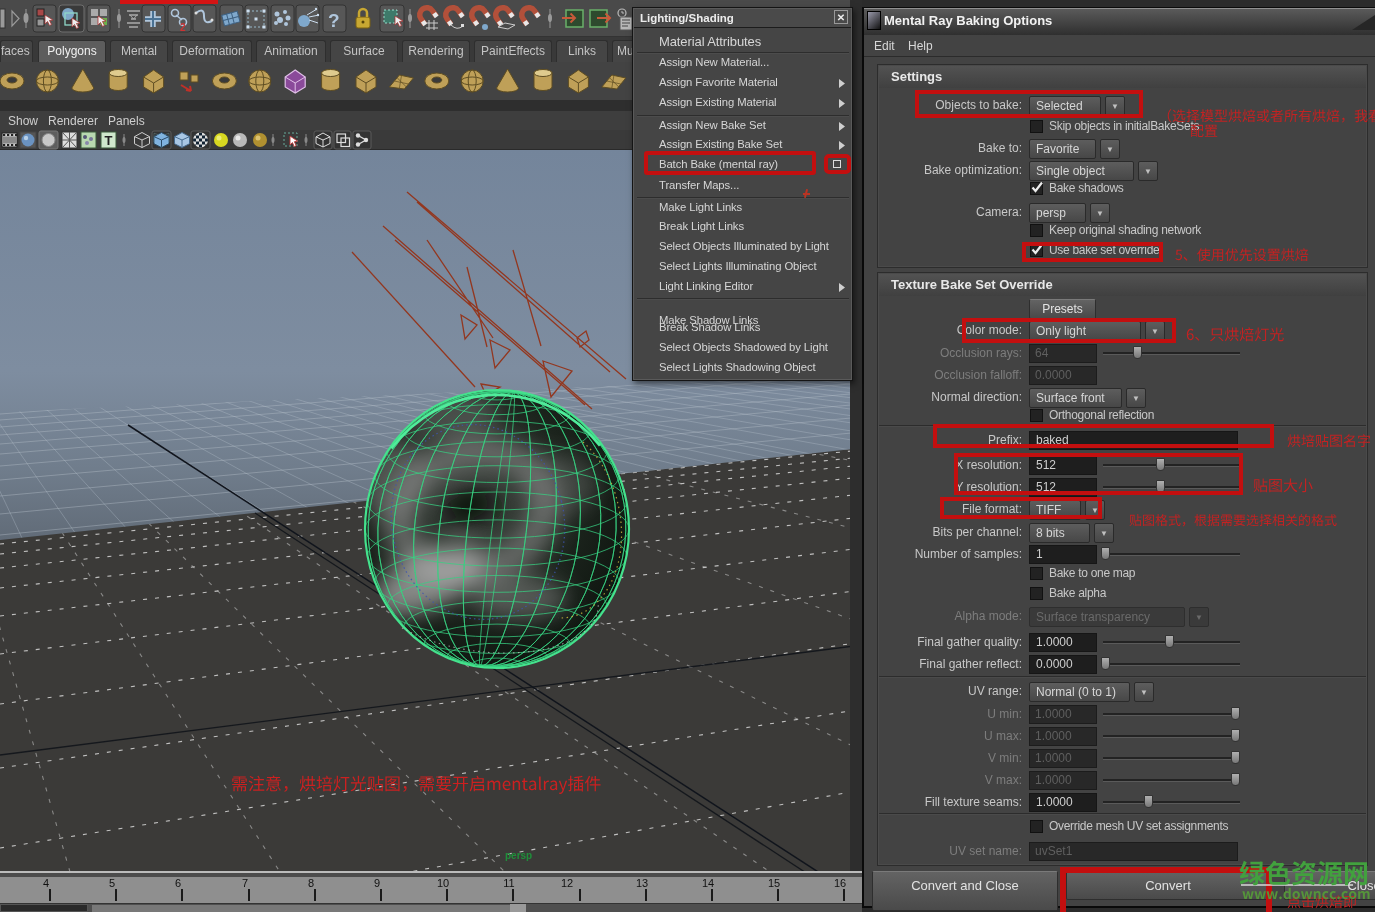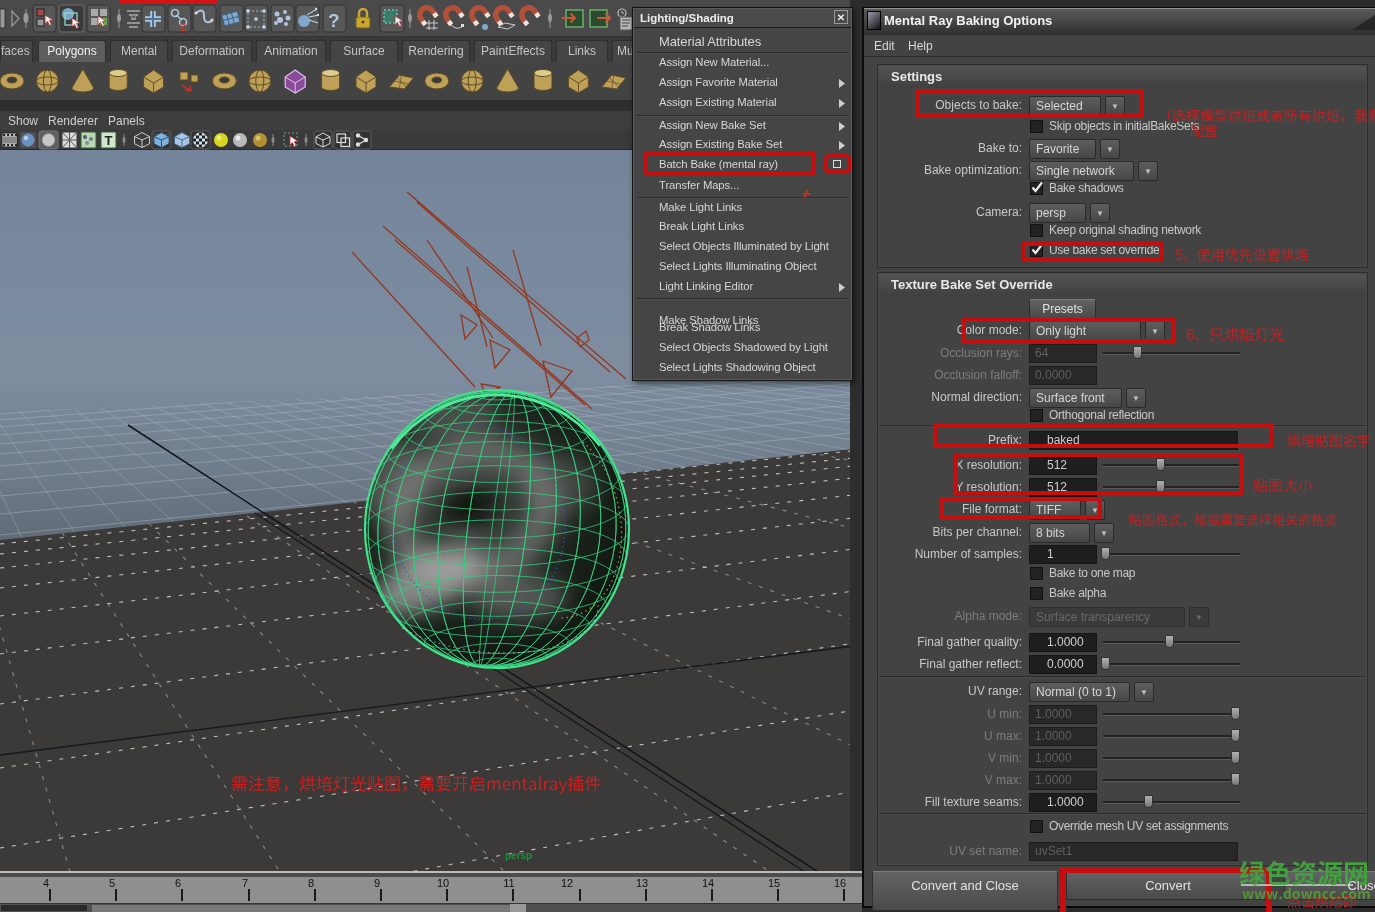--- a/index.html
+++ b/index.html
@@ -1,18 +1,18 @@
 <!DOCTYPE html>
 <html><head><meta charset="utf-8"><style>
 *{margin:0;padding:0;box-sizing:border-box;font-family:"Liberation Sans",sans-serif;}
 html,body{width:1375px;height:912px;overflow:hidden;background:#2b2b2b;}
 .abs{position:absolute;}
 .lbl{position:absolute;color:#c8c8c8;font-size:12px;text-align:right;white-space:nowrap;}
 .dlbl{position:absolute;color:#7d7d7d;font-size:12px;text-align:right;white-space:nowrap;}
-.fld{position:absolute;background:#1e1e1e;border:1px solid #161616;color:#cfcfcf;font-size:12px;padding-left:17px;line-height:17px;height:19px;}
+.fld{position:absolute;background:#1e1e1e;border:1px solid #161616;color:#cfcfcf;font-size:12px;padding-left:6px;line-height:17px;height:19px;}
 .dfld{position:absolute;background:#282828;border:1px solid #1c1c1c;color:#5f5f5f;font-size:12px;padding-left:5px;line-height:17px;height:19px;}
 .dd{position:absolute;height:20px;background:linear-gradient(#5d5d5d,#474747);border:1px solid #2a2a2a;border-radius:2px;color:#d6d6d6;font-size:12px;line-height:18px;padding-left:6px;white-space:nowrap;}
 .dda{position:absolute;height:20px;width:20px;background:linear-gradient(#5d5d5d,#474747);border:1px solid #2a2a2a;border-radius:2px;color:#c0c0c0;font-size:8px;text-align:center;line-height:19px;}
 .ddd{position:absolute;height:20px;background:#3a3a3a;border:1px solid #2e2e2e;border-radius:2px;color:#6a6a6a;font-size:12px;line-height:18px;padding-left:6px;white-space:nowrap;}
 .cb{position:absolute;width:13px;height:13px;background:#222;border:1px solid #111;}
 .cbl{position:absolute;color:#c8c8c8;font-size:12px;letter-spacing:-0.3px;white-space:nowrap;}
 .redbox{position:absolute;border:4px solid #c30f0f;}
 .sep{position:absolute;height:2px;border-top:1px solid #2c2c2c;border-bottom:1px solid #4a4a4a;}
 .slider{position:absolute;height:3px;background:#232323;border-bottom:1px solid #5a5a5a;}
 .handle{position:absolute;width:9px;height:13px;background:linear-gradient(#b0b0b0,#777);border:1px solid #333;border-radius:1px 1px 4px 4px;}
@@ -536,21 +536,21 @@
   </div>
 <div class="lbl" style="left:762px;top:98px;width:260px;">Objects to bake:</div>
 <div class="dd" style="left:1029px;top:96px;width:72px;">Selected</div>
 <div class="dda" style="left:1105px;top:96px;">▼</div>
 <div class="cb" style="left:1030px;top:120px;"></div>
 <div class="cbl" style="left:1049px;top:119px;">Skip objects in initialBakeSets</div>
 <div class="lbl" style="left:762px;top:141px;width:260px;">Bake to:</div>
 <div class="dd" style="left:1029px;top:139px;width:67px;">Favorite</div>
 <div class="dda" style="left:1100px;top:139px;">▼</div>
 <div class="lbl" style="left:762px;top:163px;width:260px;">Bake optimization:</div>
-<div class="dd" style="left:1029px;top:161px;width:105px;">Single network</div>
+<div class="dd" style="left:1029px;top:161px;width:105px;">Single object</div>
 <div class="dda" style="left:1138px;top:161px;">▼</div>
 <div class="cb" style="left:1030px;top:182px;"></div>
 <svg class="abs" style="left:1029px;top:180px;" width="16" height="16">
     <path d="M3.5 7.5 L6.5 11 L13 2.5" stroke="#ececec" stroke-width="2.2" fill="none"></path>
   </svg>
 <div class="cbl" style="left:1049px;top:181px;">Bake shadows</div>
 <div class="lbl" style="left:762px;top:205px;width:260px;">Camera:</div>
 <div class="dd" style="left:1029px;top:203px;width:57px;">persp</div>
 <div class="dda" style="left:1090px;top:203px;">▼</div>
 <div class="cb" style="left:1030px;top:224px;"></div>

